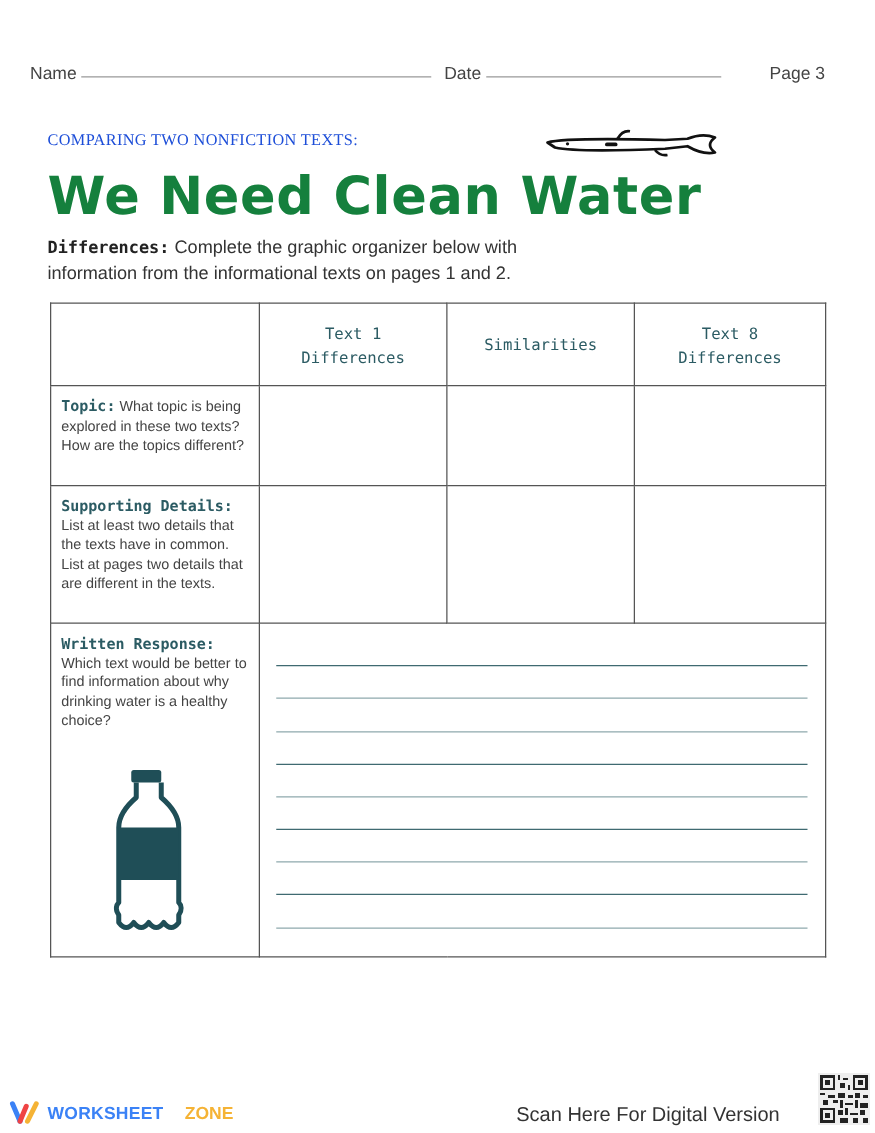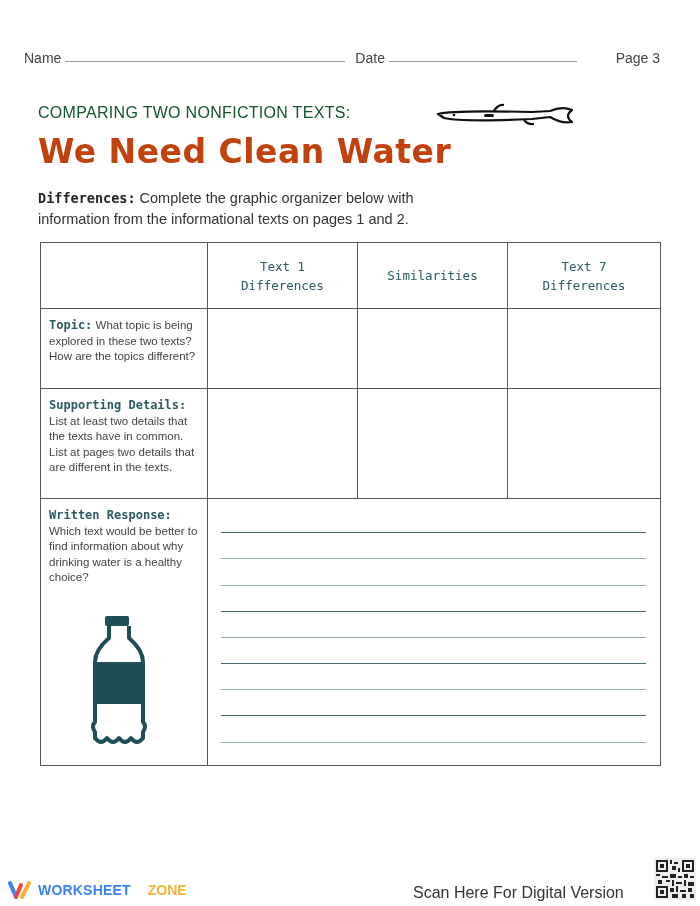--- a/index.html
+++ b/index.html
@@ -1,25 +1,25 @@
 <!DOCTYPE html>
 <html><head>
 <meta charset="utf-8">
 <style>
   html, body { margin: 0; padding: 0; background: #ffffff; }
   body { width: 700px; height: 906px; position: relative; overflow: hidden;
          font-family: "Liberation Sans", sans-serif; color: #333; }
   .hdr { position: absolute; top: 46px; left: 24px; right: 40px; height: 20px;
          display: flex; align-items: flex-end; font-size: 14px; color: #444; }
   .hdr .line { border-bottom: 1px solid #999; height: 0; margin: 0 10px 4px 4px; }
-  .subtitle { position: absolute; top: 104px; left: 38px; font-size: 16px;
-              color: #14532d; letter-spacing: 0.3px; }
+  .subtitle { position: absolute; top: 104px; left: 38px; font-size: 13px;
+              color: #1d4ed8; letter-spacing: 0.3px; font-family: Liberation Serif, serif; }
   .fish { position: absolute; top: 100px; left: 432px; width: 150px; height: 28px; }
-  .title { position: absolute; top: 132px; left: 38px; font-size: 33px; font-weight: bold;
-           color: #c2410c; font-family: "DejaVu Sans", sans-serif; letter-spacing: 0.5px; }
+  .title { position: absolute; top: 132px; left: 38px; font-size: 42px; font-weight: bold;
+           color: #15803d; font-family: "DejaVu Sans", sans-serif; letter-spacing: 0.5px; }
   .directions { position: absolute; top: 188px; left: 38px; width: 440px; font-size: 14.5px;
                 line-height: 21px; color: #333; }
   .directions b { font-family: "DejaVu Sans Mono", monospace; font-size: 13.5px; color: #222; }
   table.org { position: absolute; top: 242px; left: 40px; width: 620px;
               border-collapse: collapse; table-layout: fixed; }
   table.org td, table.org th { border: 1.5px solid #555; vertical-align: top; padding: 0; }
   table.org th { font-family: "DejaVu Sans Mono", monospace; font-weight: normal; font-size: 12.5px;
                  color: #2b5b63; text-align: center; vertical-align: middle; line-height: 19px; }
   .rowlabel { padding: 9px 7px 6px 8px !important; font-size: 11.5px; line-height: 15.5px; color: #444; }
   .rowlabel .k { font-family: "DejaVu Sans Mono", monospace; font-size: 12px; color: #2b5b63; font-weight: bold; }
@@ -71,21 +71,21 @@
       <tr style="height:66px">
     <th></th>
     <th>
       <div>Text 1</div>
       <div>Differences</div>
     </th>
     <th>
       <div>Similarities</div>
     </th>
     <th>
-      <div>Text 7</div>
+      <div>Text 8</div>
       <div>Differences</div>
     </th>
   </tr>
   <tr style="height:80px">
     <td class="rowlabel">
       <span class="k">Topic:</span><span> What topic is being explored in these two texts? How are the topics different?</span>
     </td>
     <td></td>
     <td></td>
     <td></td>

